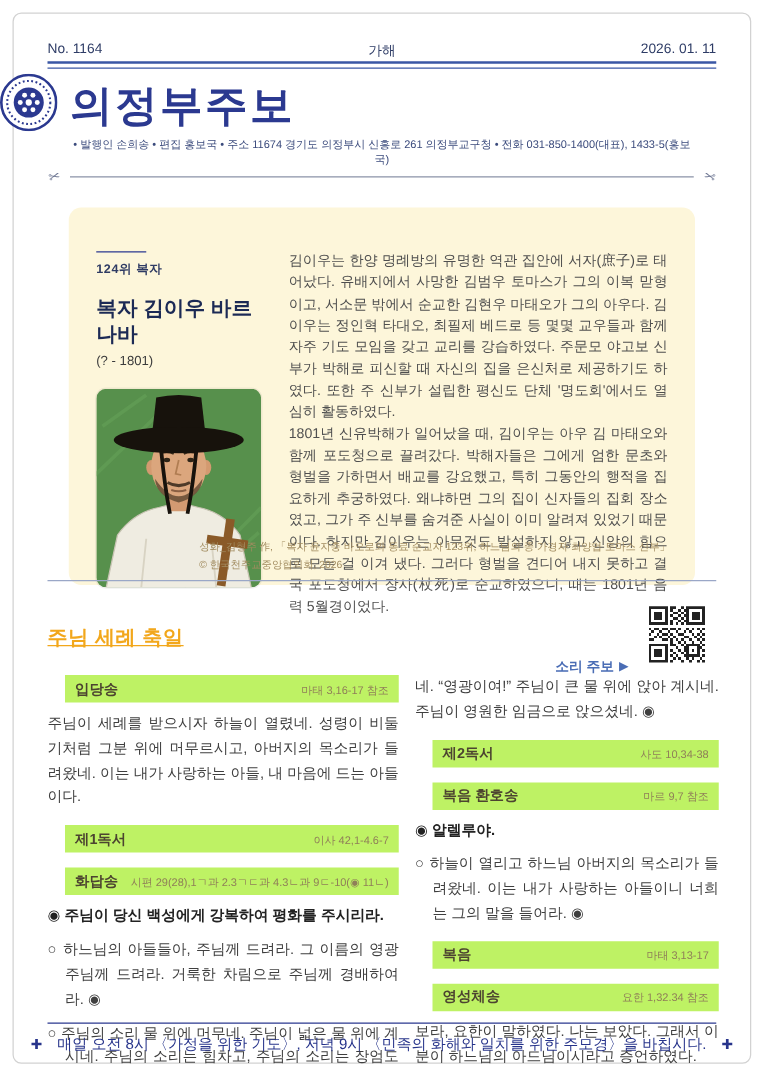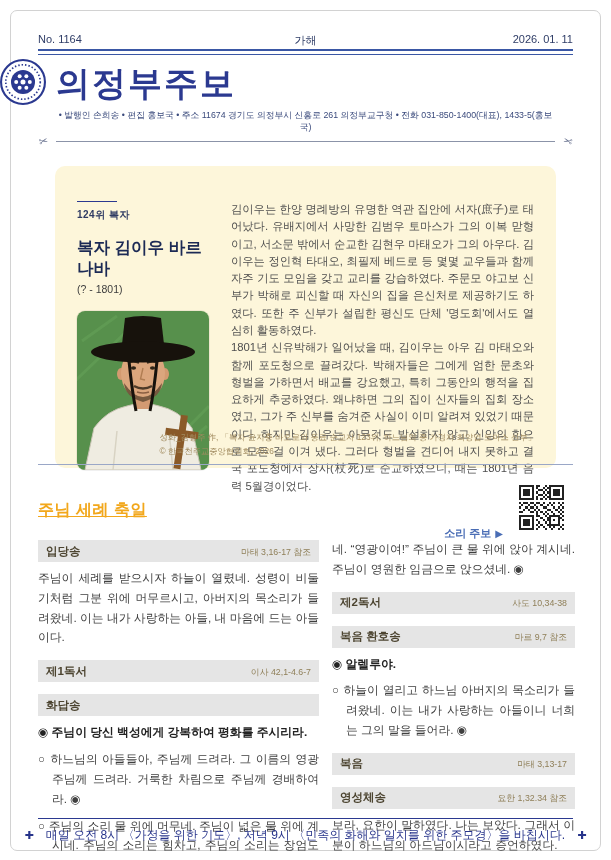--- a/index.html
+++ b/index.html
@@ -48,22 +48,22 @@
   .section-title{position:absolute;top:500px;left:38px;font-size:16px;font-weight:800;
     color:#f2a71b;letter-spacing:.5px;text-decoration:underline;}
   .sori{position:absolute;top:526px;right:108px;display:flex;align-items:center;gap:4px;
     font-size:11px;font-weight:bold;color:#4a6db5;cursor:pointer;}
   .sori .play{font-size:10px;}
   .qr{position:absolute;top:485px;right:47px;width:45px;height:45px;}
 
   .col{position:absolute;top:540px;}
   .col-left{left:38px;width:281px;}
   .col-right{left:332px;width:243px;}
-  .lit-bar{background:#e5e5e5;padding:3.5px 8px 3.5px 8px;display:flex;
-    justify-content:space-between;align-items:baseline;margin-top:12px;}
+  .lit-bar{background:#bef264;padding:3.5px 8px 3.5px 8px;display:flex;
+    justify-content:space-between;align-items:baseline;margin-top:12px;margin-left:14px;}
   .lit-bar:first-child{margin-top:0;}
   .lit-bar .label{font-size:11.5px;font-weight:bold;color:#4c4430;}
   .lit-bar .ref{font-size:8.8px;color:#8f7f58;white-space:nowrap;}
   .lit-para{font-size:11.8px;color:#3f3f3f;line-height:1.68;margin-top:7px;text-align:justify;}
   .lit-para.bold{font-weight:bold;color:#222;}
   .lit-para.hang{padding-left:14px;text-indent:-14px;}
 
   
   .footer-rule{position:absolute;top:818px;left:38px;right:38px;border-top:1.5px solid #2b3990;}
   .footer{position:absolute;top:827px;left:0;right:0;display:flex;justify-content:center;
@@ -187,20 +187,21 @@
     <span class="label">입당송</span>
     <span class="ref">마태 3,16-17 참조</span>
   </div>
   <div class="lit-para">주님이 세례를 받으시자 하늘이 열렸네. 성령이 비둘기처럼 그분 위에 머무르시고, 아버지의 목소리가 들려왔네. 이는 내가 사랑하는 아들, 내 마음에 드는 아들이다.</div>
   <div class="lit-bar">
     <span class="label">제1독서</span>
     <span class="ref">이사 42,1-4.6-7</span>
   </div>
   <div class="lit-bar">
     <span class="label">화답송</span>
+    <span class="ref">시편 29(28),1ㄱ과 2.3ㄱㄷ과 4.3ㄴ과 9ㄷ-10(◉ 11ㄴ)</span>
   </div>
   <div class="lit-para bold">◉ 주님이 당신 백성에게 강복하여 평화를 주시리라.</div>
   <div class="lit-para hang">○ 하느님의 아들들아, 주님께 드려라. 그 이름의 영광 주님께 드려라. 거룩한 차림으로 주님께 경배하여라. ◉</div>
   <div class="lit-para hang">○ 주님의 소리 물 위에 머무네. 주님이 넓은 물 위에 계시네. 주님의 소리는 힘차고, 주님의 소리는 장엄도 하네. ◉</div>
 
 </div>
 
 <div class="col col-right">
   <div class="lit-para" style="margin-top:0;">네. “영광이여!” 주님이 큰 물 위에 앉아 계시네. 주님이 영원한 임금으로 앉으셨네. ◉</div>
   <div class="lit-bar">

